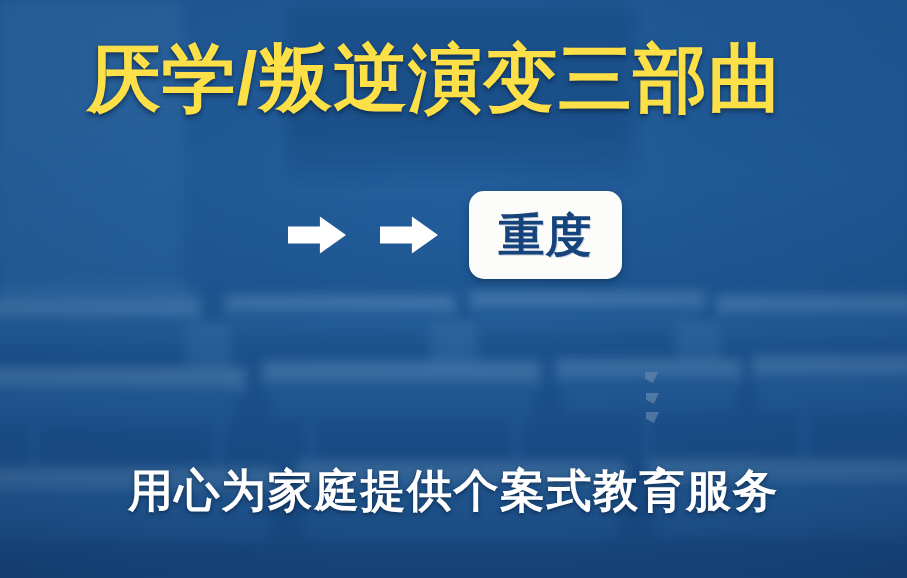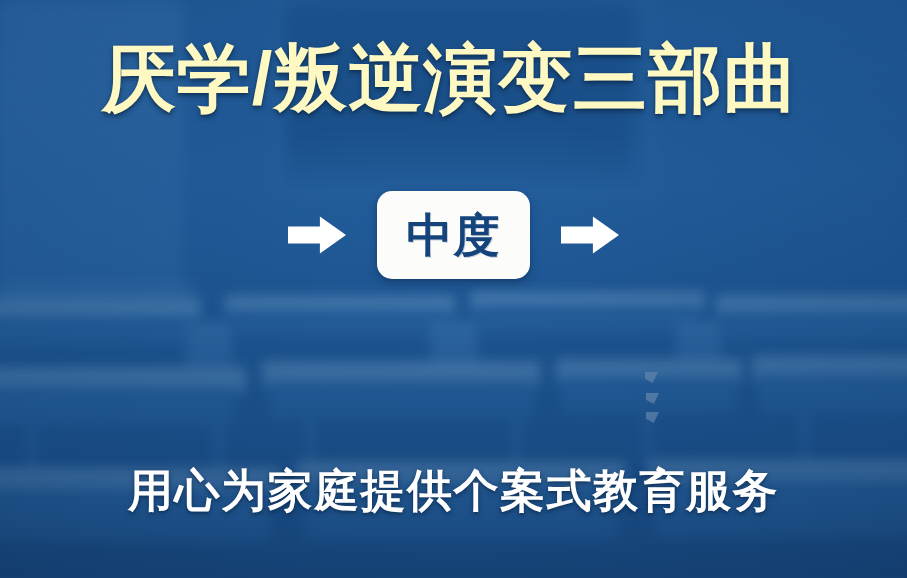--- a/index.html
+++ b/index.html
@@ -155,26 +155,25 @@
   .headline {
     position: absolute;
     top: 42px;
     left: 0;
     width: 870px;
     text-align: center;
     font-size: 74px;
     line-height: 1;
     font-weight: 700;
     letter-spacing: 1px;
-    color: #fef9c3;
+    color: #fde047;
     white-space: nowrap;
     text-shadow:
       0 3px 5px rgba(8,32,62,.55),
       0 1px 2px rgba(8,32,62,.40);
-    padding-left: 15px;
   }
 
   .stages {
     position: absolute;
     top: 191px;
     left: 0;
     width: 907px;
     display: flex;
     align-items: center;
     justify-content: center;
@@ -296,27 +295,27 @@
 
     <div class="headline">厌学/叛逆演变三部曲</div>
 
     <div class="stages">
 
 
       <div class="arrow-wrap">
         <div class="arrow-glyph"></div>
       </div>
 
-      <div class="badge">
-        <span class="badge-label">中度</span>
-      </div>
 
       <div class="arrow-wrap">
         <div class="arrow-glyph"></div>
       </div>
 
+      <div class="badge">
+        <span class="badge-label">重度</span>
+      </div>
 
     </div>
 
     <div class="tagline">用心为家庭提供个案式教育服务</div>
 
   </div>
 </div>
 
 </body></html>

